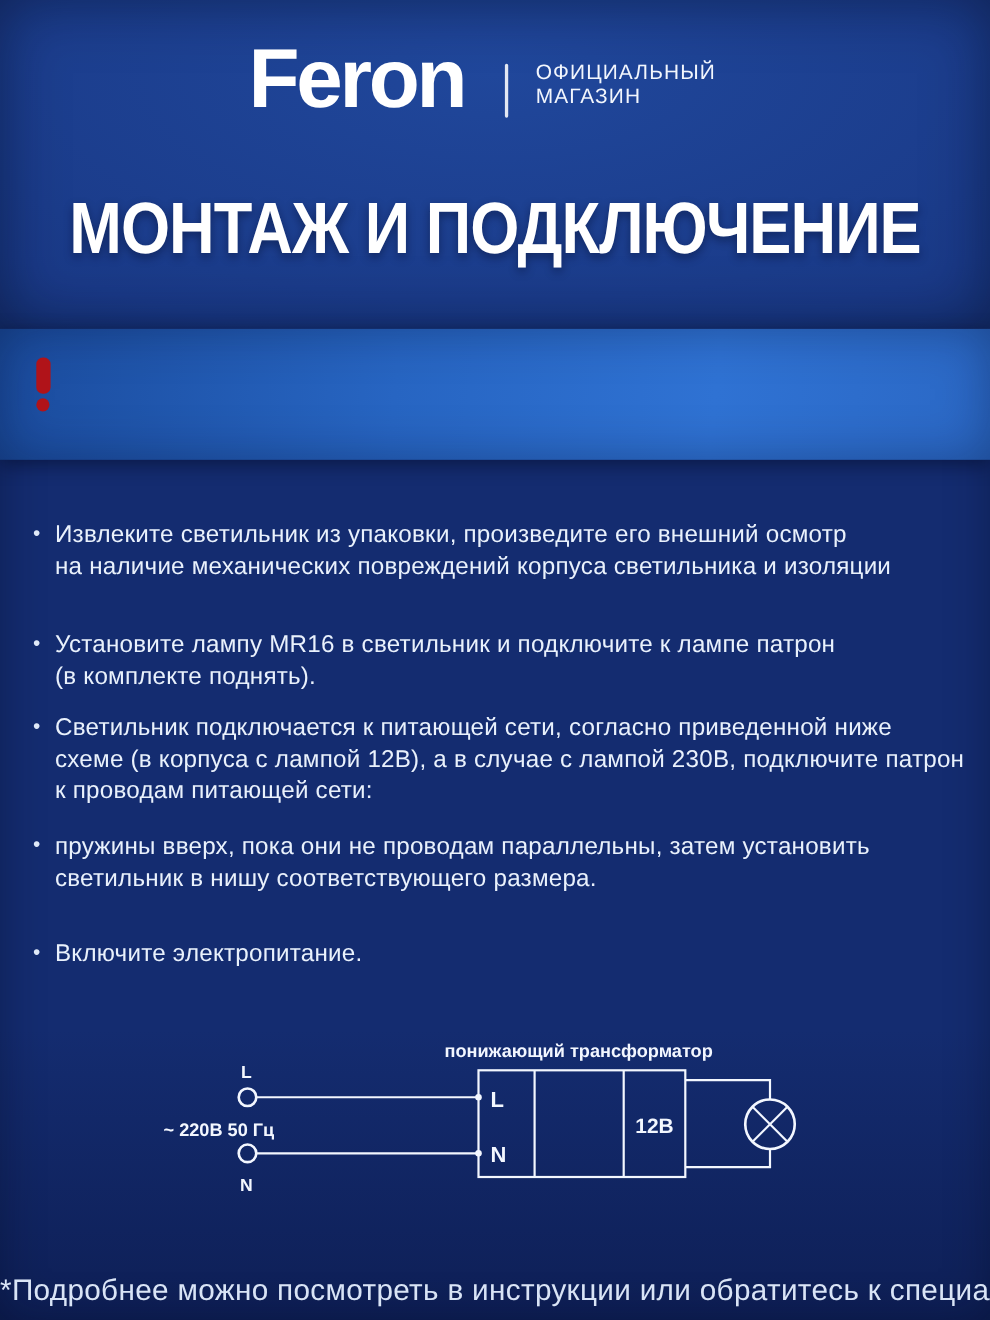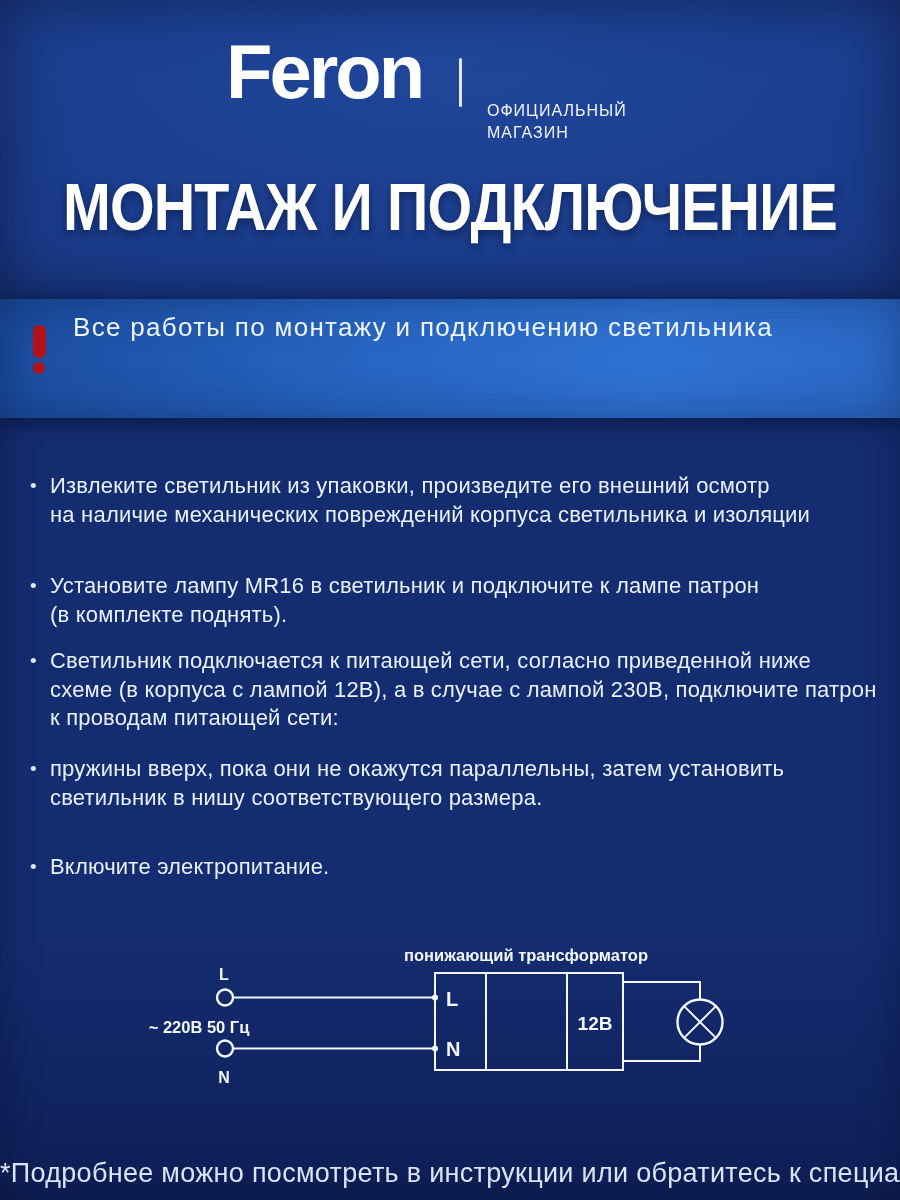--- a/index.html
+++ b/index.html
@@ -18,21 +18,21 @@
   .feron-logo{
     position:absolute;left:226px;top:34px;
     font-size:76px;font-weight:800;letter-spacing:-3px;line-height:1;color:#ffffff;
   }
   .logo-divider{
     position:absolute;left:459px;top:58px;width:3px;height:49px;
     background:rgba(255,255,255,.88);border-radius:2px;
   }
   .store-label{
     position:absolute;left:487px;top:56px;
-    font-size:16px;line-height:22px;letter-spacing:1px;color:#f2f6fd;font-weight:400;margin-top:44px;
+    font-size:19px;line-height:22px;letter-spacing:1px;color:#f2f6fd;font-weight:400;
   }
   .page-title{
     position:absolute;left:0;top:174px;width:900px;text-align:center;
     font-size:66px;font-weight:800;letter-spacing:-1px;line-height:1;color:#ffffff;
     transform:scaleX(.87);transform-origin:50% 50%;
     text-shadow:0 4px 9px rgba(4,10,40,.45);white-space:nowrap;
   }
   
   .banner{
     position:absolute;left:0;top:299px;width:900px;height:119px;
@@ -75,21 +75,20 @@
       <div>ОФИЦИАЛЬНЫЙ</div>
       <div>МАГАЗИН</div>
     </div>
     <div class="page-title">МОНТАЖ И ПОДКЛЮЧЕНИЕ</div>
   </div>
 
   <div class="banner">
     <div class="excl-bar"></div>
     <div class="excl-dot"></div>
     <div class="warning-text">
-      <div>Все работы по монтажу и подключению светильника</div>
     </div>
   </div>
 
   <div class="bullet" style="top:472px">
     <span class="dot">•</span>
     <div>Извлеките светильник из упаковки, произведите его внешний осмотр</div>
     <div>на наличие механических повреждений корпуса светильника и изоляции</div>
   </div>
 
   <div class="bullet" style="top:572px">
@@ -100,21 +99,21 @@
 
   <div class="bullet" style="top:647px">
     <span class="dot">•</span>
     <div>Светильник подключается к питающей сети, согласно приведенной ниже</div>
     <div>схеме (в корпуса с лампой 12В), а в случае с лампой 230В, подключите патрон</div>
     <div>к проводам питающей сети:</div>
   </div>
 
   <div class="bullet" style="top:755px">
     <span class="dot">•</span>
-    <div>пружины вверх, пока они не окажутся параллельны, затем установить</div>
+    <div>пружины вверх, пока они не проводам параллельны, затем установить</div>
     <div>светильник в нишу соответствующего размера.</div>
   </div>
 
   <div class="bullet" style="top:853px">
     <span class="dot">•</span>
     <div>Включите электропитание.</div>
   </div>
 
   <svg class="diagram" width="900" height="175" viewBox="0 0 900 175">
 

